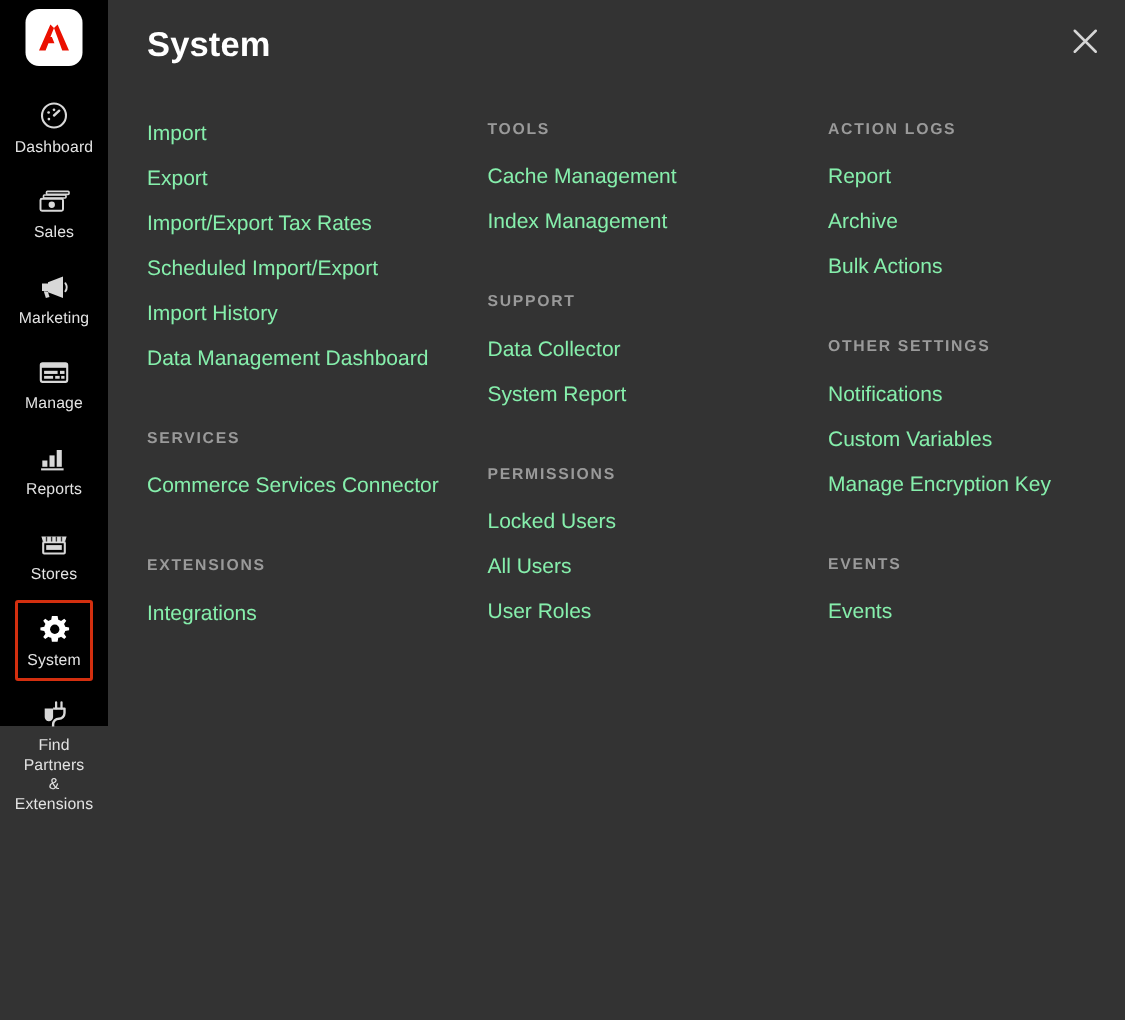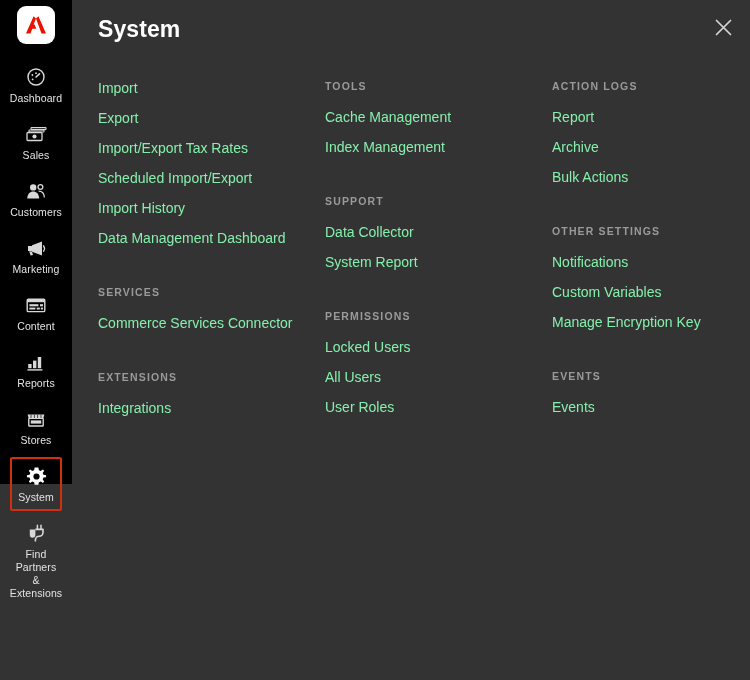--- a/index.html
+++ b/index.html
@@ -166,31 +166,20 @@
           <rect x="2" y="8.5" width="15" height="8" rx="1" fill="none" stroke="#d8d8d8" stroke-width="1.3"></rect>
           <rect x="4" y="6" width="15" height="2" rx="0.6" fill="none" stroke="#d8d8d8" stroke-width="1.1"></rect>
           <rect x="6" y="3.6" width="15" height="2" rx="0.6" fill="none" stroke="#d8d8d8" stroke-width="1.1"></rect>
           <circle cx="9.5" cy="12.5" r="2.1" fill="#d8d8d8"></circle>
         </svg>
       </span>
       <span class="nav-label">Sales</span>
     </div>
 
 
-    <div class="nav-item">
-      <span class="nav-icon">
-        <svg width="22" height="20" viewBox="0 0 22 20">
-          <circle cx="8.2" cy="6.4" r="3.2" fill="#d8d8d8"></circle>
-          <path d="M2.2 17.5 C2.6 12.6 5.2 10.6 8.2 10.6 C11.2 10.6 13.8 12.6 14.2 17.5 Z" fill="#d8d8d8"></path>
-          <circle cx="15.4" cy="6.0" r="2.4" fill="none" stroke="#d8d8d8" stroke-width="1.3"></circle>
-          <path d="M13.6 10.2 C17 10.2 19.2 12.6 19.4 16.4" fill="none" stroke="#d8d8d8" stroke-width="1.3"></path>
-        </svg>
-      </span>
-      <span class="nav-label">Customers</span>
-    </div>
 
     <div class="nav-item">
       <span class="nav-icon">
         <svg width="22" height="20" viewBox="0 0 22 20">
           <path d="M3 8 L3 13 L7 13 L7 8 Z" fill="#d8d8d8"></path>
           <path d="M7 7.2 L17 3.4 L17 17.6 L7 13.8 Z" fill="#d8d8d8"></path>
           <path d="M4.2 13.2 L5.6 17.6 L8 17 L6.9 13.4 Z" fill="#d8d8d8"></path>
           <path d="M18.6 7.8 Q20.4 10.5 18.6 13.2" fill="none" stroke="#d8d8d8" stroke-width="1.3" stroke-linecap="round"></path>
         </svg>
       </span>
@@ -202,21 +191,21 @@
         <svg width="22" height="20" viewBox="0 0 22 20">
           <rect x="2.2" y="4.2" width="17.6" height="12.4" rx="1.2" fill="none" stroke="#d8d8d8" stroke-width="1.4"></rect>
           <rect x="2.2" y="4.2" width="17.6" height="3.0" fill="#d8d8d8"></rect>
           <rect x="4.4" y="9.2" width="9.0" height="2.1" fill="#d8d8d8"></rect>
           <rect x="4.4" y="12.6" width="6.0" height="1.9" fill="#d8d8d8"></rect>
           <rect x="15.0" y="9.2" width="3.0" height="2.1" fill="#d8d8d8"></rect>
           <rect x="11.8" y="12.6" width="3.0" height="1.9" fill="#d8d8d8"></rect>
           <rect x="15.8" y="12.6" width="2.2" height="1.9" fill="#d8d8d8"></rect>
         </svg>
       </span>
-      <span class="nav-label">Content</span>
+      <span class="nav-label">Manage</span>
     </div>
 
     <div class="nav-item">
       <span class="nav-icon">
         <svg width="22" height="20" viewBox="0 0 22 20">
           <rect x="3.2" y="12.0" width="3.4" height="4.2" fill="#d8d8d8"></rect>
           <rect x="8.0" y="8.6" width="3.4" height="7.6" fill="#d8d8d8"></rect>
           <rect x="12.8" y="5.0" width="3.4" height="11.2" fill="#d8d8d8"></rect>
           <rect x="2.4" y="17.2" width="15.0" height="1.4" fill="#d8d8d8"></rect>
         </svg>

